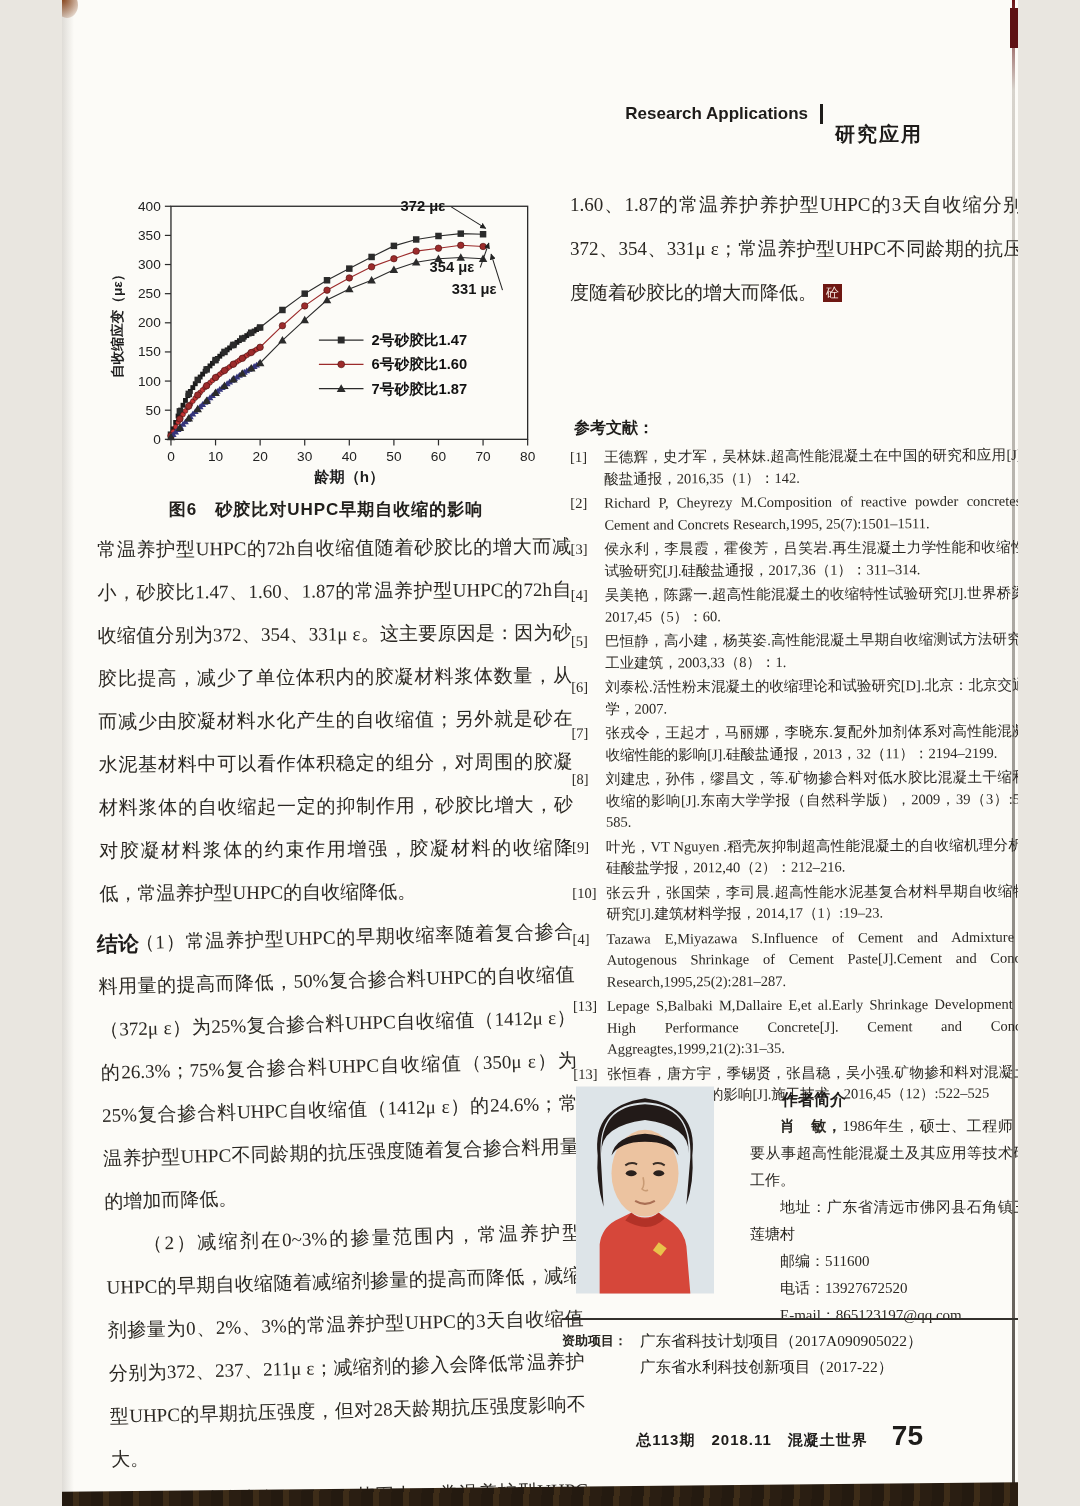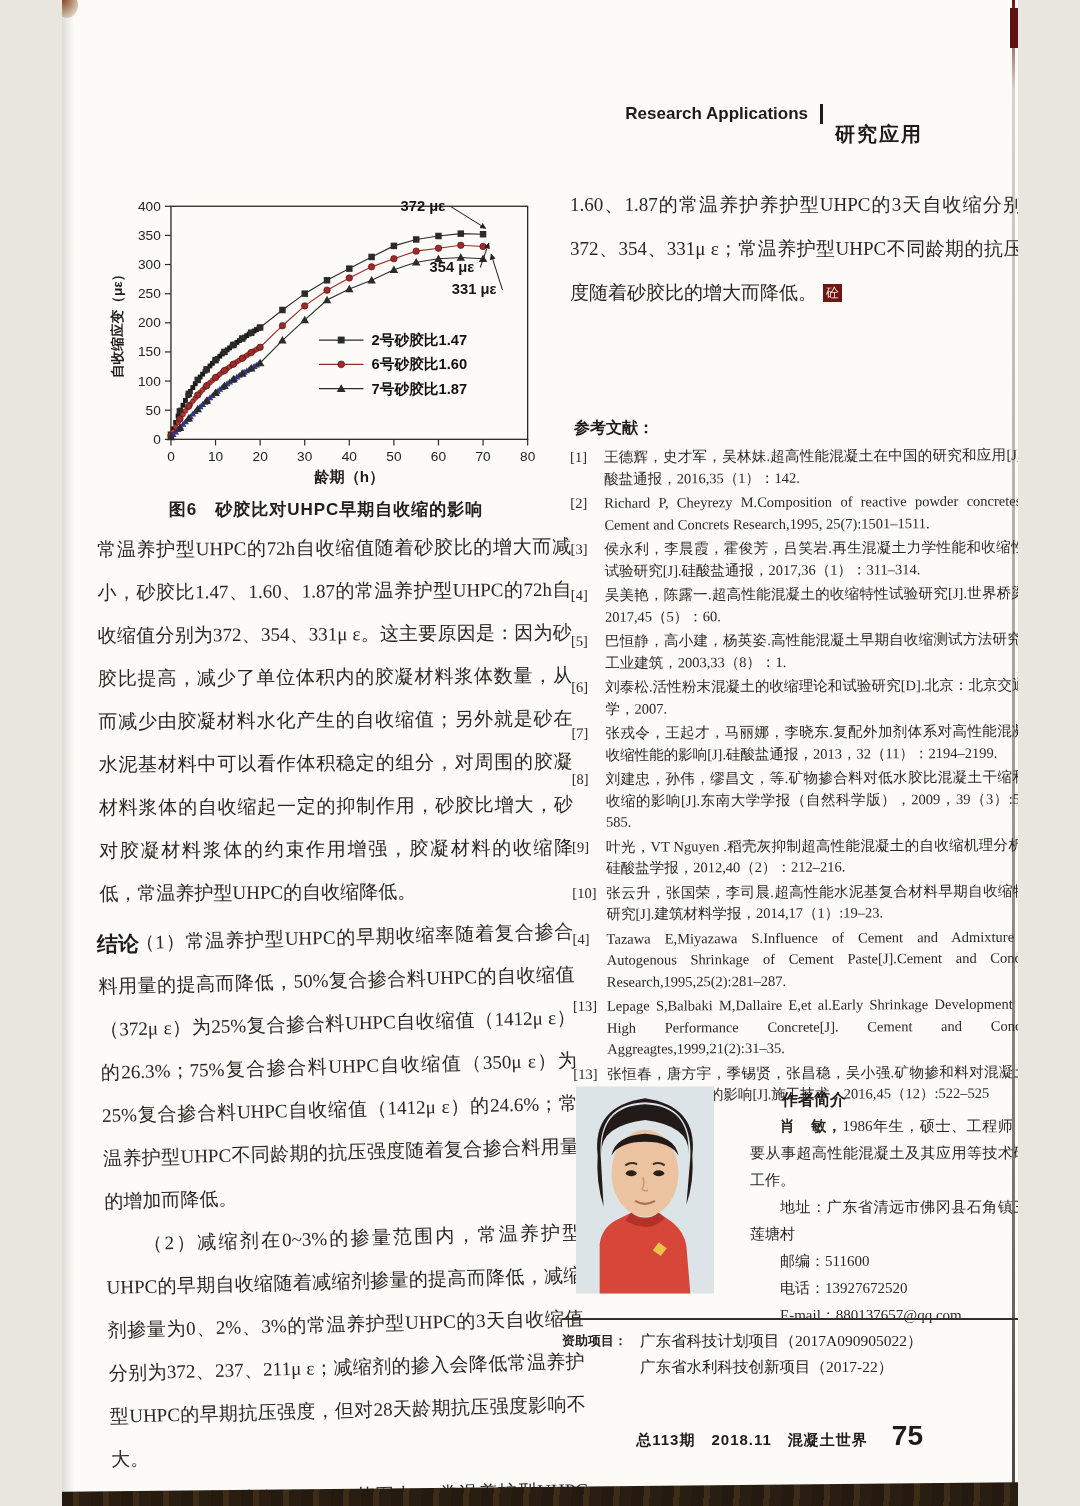--- a/index.html
+++ b/index.html
@@ -398,21 +398,21 @@
       <path d="M56,128 q14,10 28,0 l14,10 q12,10 14,24 l4,48 l-92,0 l0,-50 q2,-16 16,-24 Z" fill="#d6473a"></path>
       <path d="M56,128 q14,12 28,0 l6,6 q-16 16 -40,2 Z" fill="#b23227"></path>
       <path d="M84,158 l8,6 l-6,8 l-8,-6 Z" fill="#e9c24b"></path>
     </svg>
     <div class="author-txt">
       <p class="author-h">作者简介</p>
       <p><span class="author-name">肖　敏，</span><span>1986年生，硕士、工程师，主要从事超高性能混凝土及其应用等技术研发工作。</span></p>
       <p>地址：广东省清远市佛冈县石角镇三八莲塘村</p>
       <p>邮编：511600</p>
       <p>电话：13927672520</p>
-      <p>E-mail：880137657@qq.com</p>
+      <p>E-mail：865123197@qq.com</p>
     </div>
   </div>
 
   <div class="funding">
     <span class="funding-label">资助项目：</span>
     <span class="funding-lines">
       <span>广东省科技计划项目（2017A090905022）</span><br>
       <span>广东省水利科技创新项目（2017-22）</span>
     </span>
   </div>

